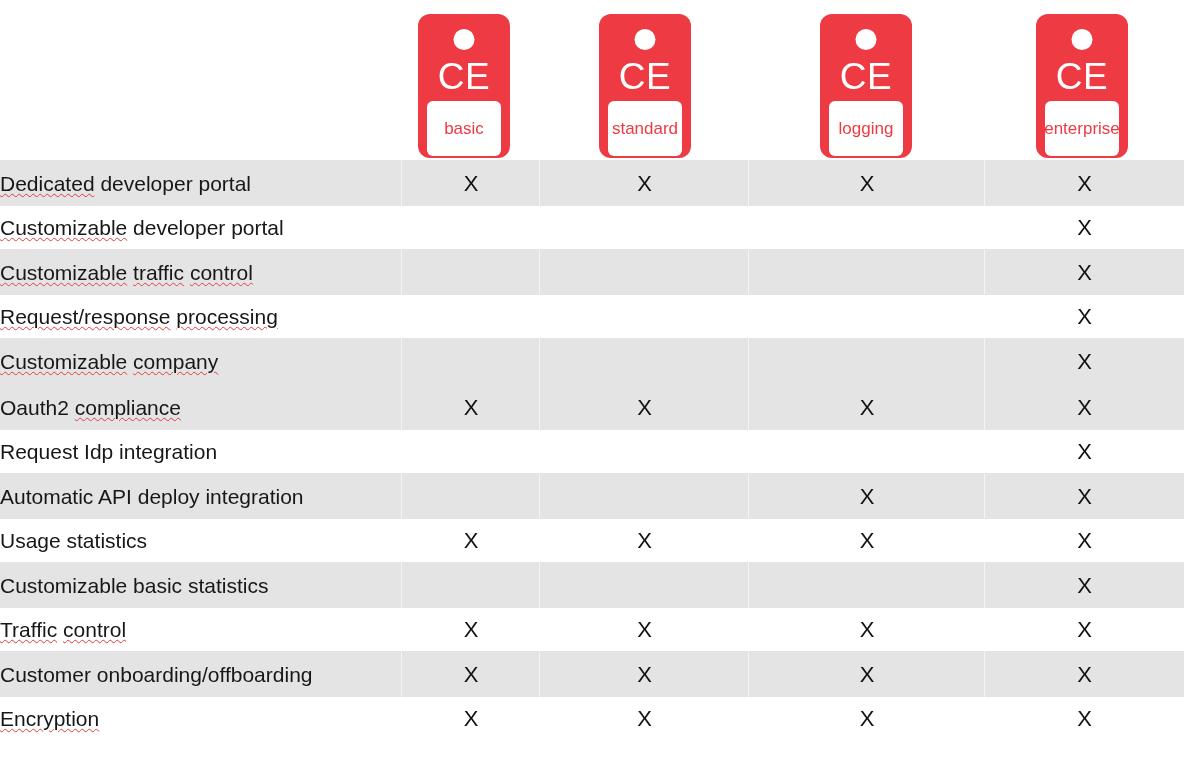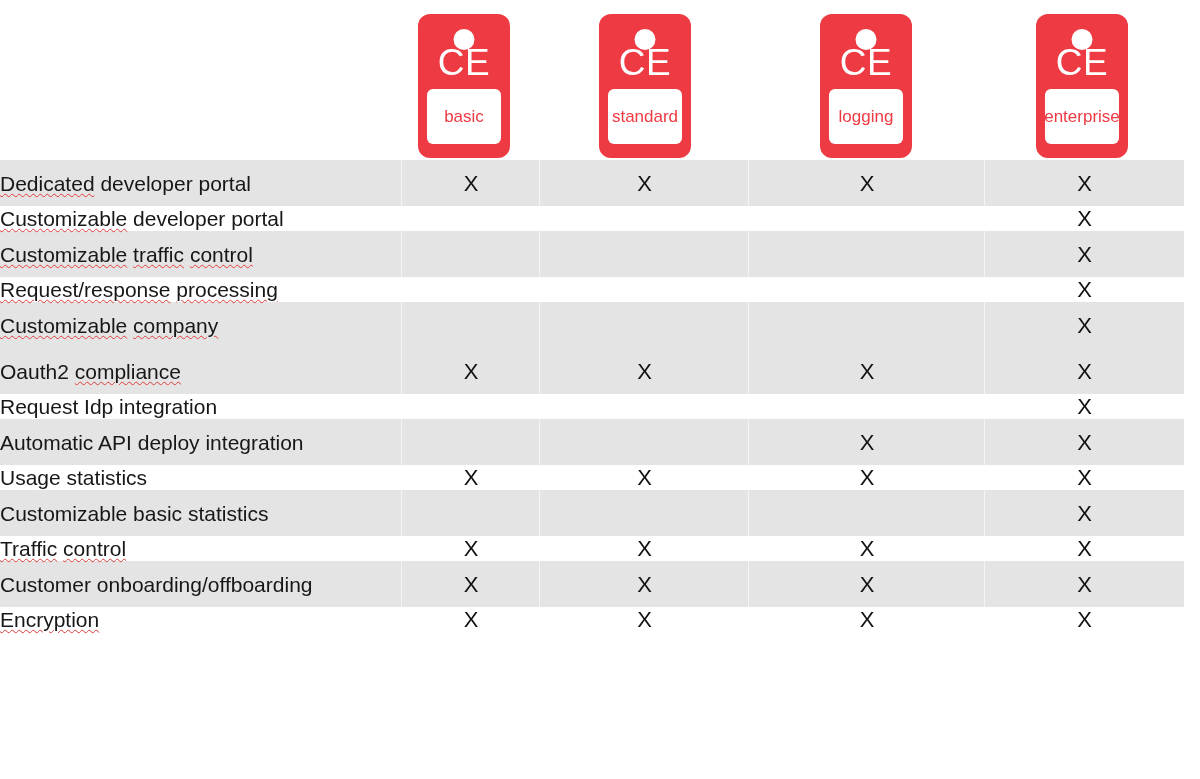--- a/index.html
+++ b/index.html
@@ -51,34 +51,34 @@
     width: 21px;
     height: 21px;
     border-radius: 50%;
     background: #ffffff;
   }
 
   .tag-ce {
     position: absolute;
     left: 0;
     right: 0;
-    top: 28px;
+    top: 42px;
     text-align: center;
     font-size: 37px;
     line-height: 42px;
     font-weight: 400;
     color: #ffffff;
     letter-spacing: 0.5px;
   }
 
   .tag-plate {
     position: absolute;
     left: 9px;
     right: 9px;
-    bottom: 14px;
+    bottom: 2px;
     height: 55px;
     background: #ffffff;
     border-radius: 6px;
   }
 
   .tag-label {
     position: absolute;
     left: -8px;
     right: -8px;
     top: 50%;
@@ -119,21 +119,21 @@
   }
   tr.row-shaded td.cell-shade-last {
     background: #e4e4e4;
     box-shadow: none;
   }
   tr.row-plain td {
     background: #ffffff;
   }
 
   tr.row-shaded { height: 46px; }
-  tr.row-plain  { height: 25px; }
+  tr.row-plain  { height: 43px; }
 
   .feature-name {
     padding-left: 17px;
     font-size: 21px;
     line-height: 25px;
     color: #171717;
     white-space: nowrap;
   }
 
   .mark {

